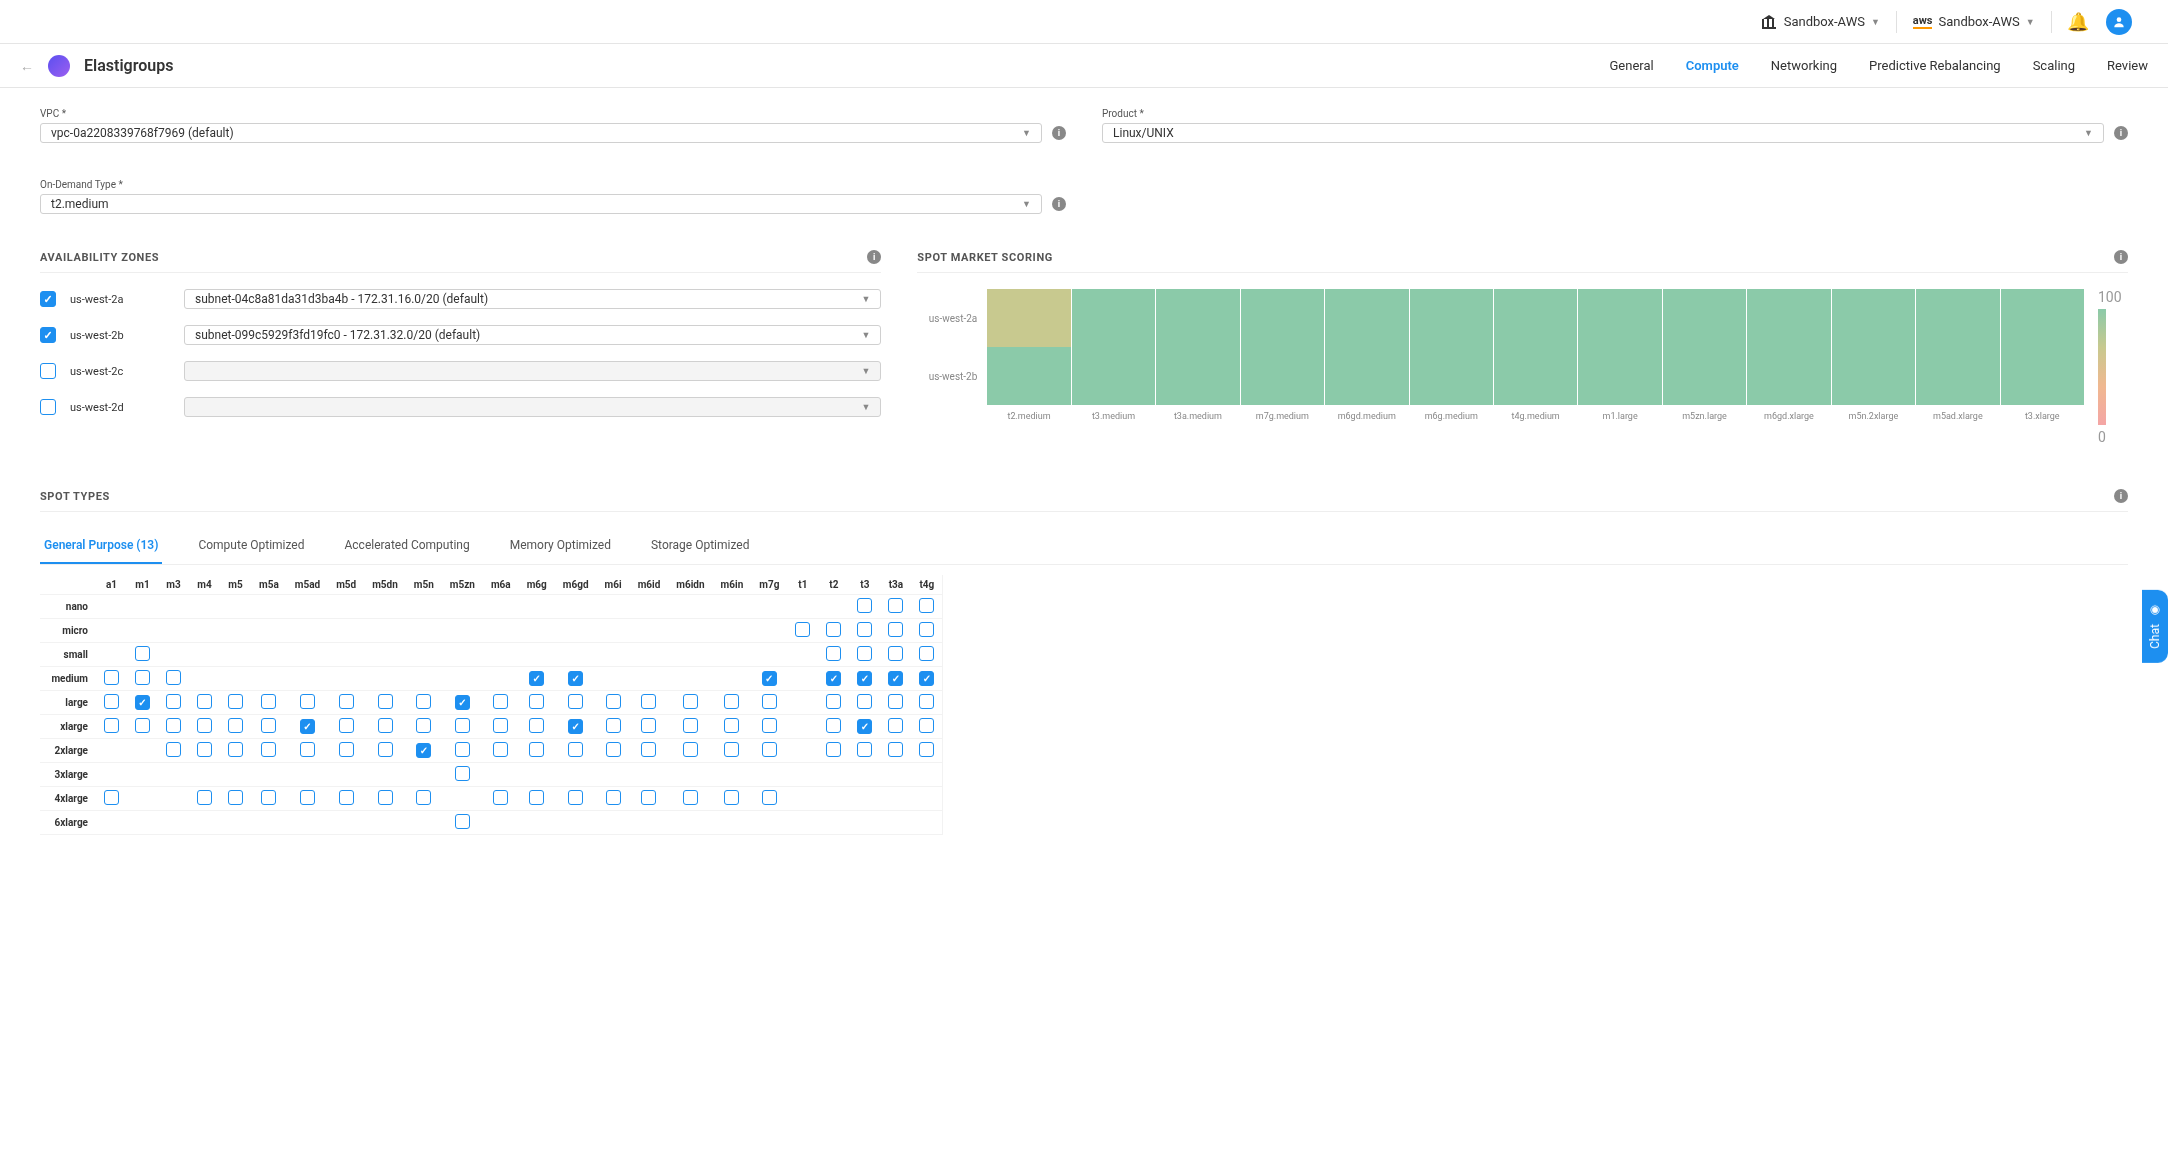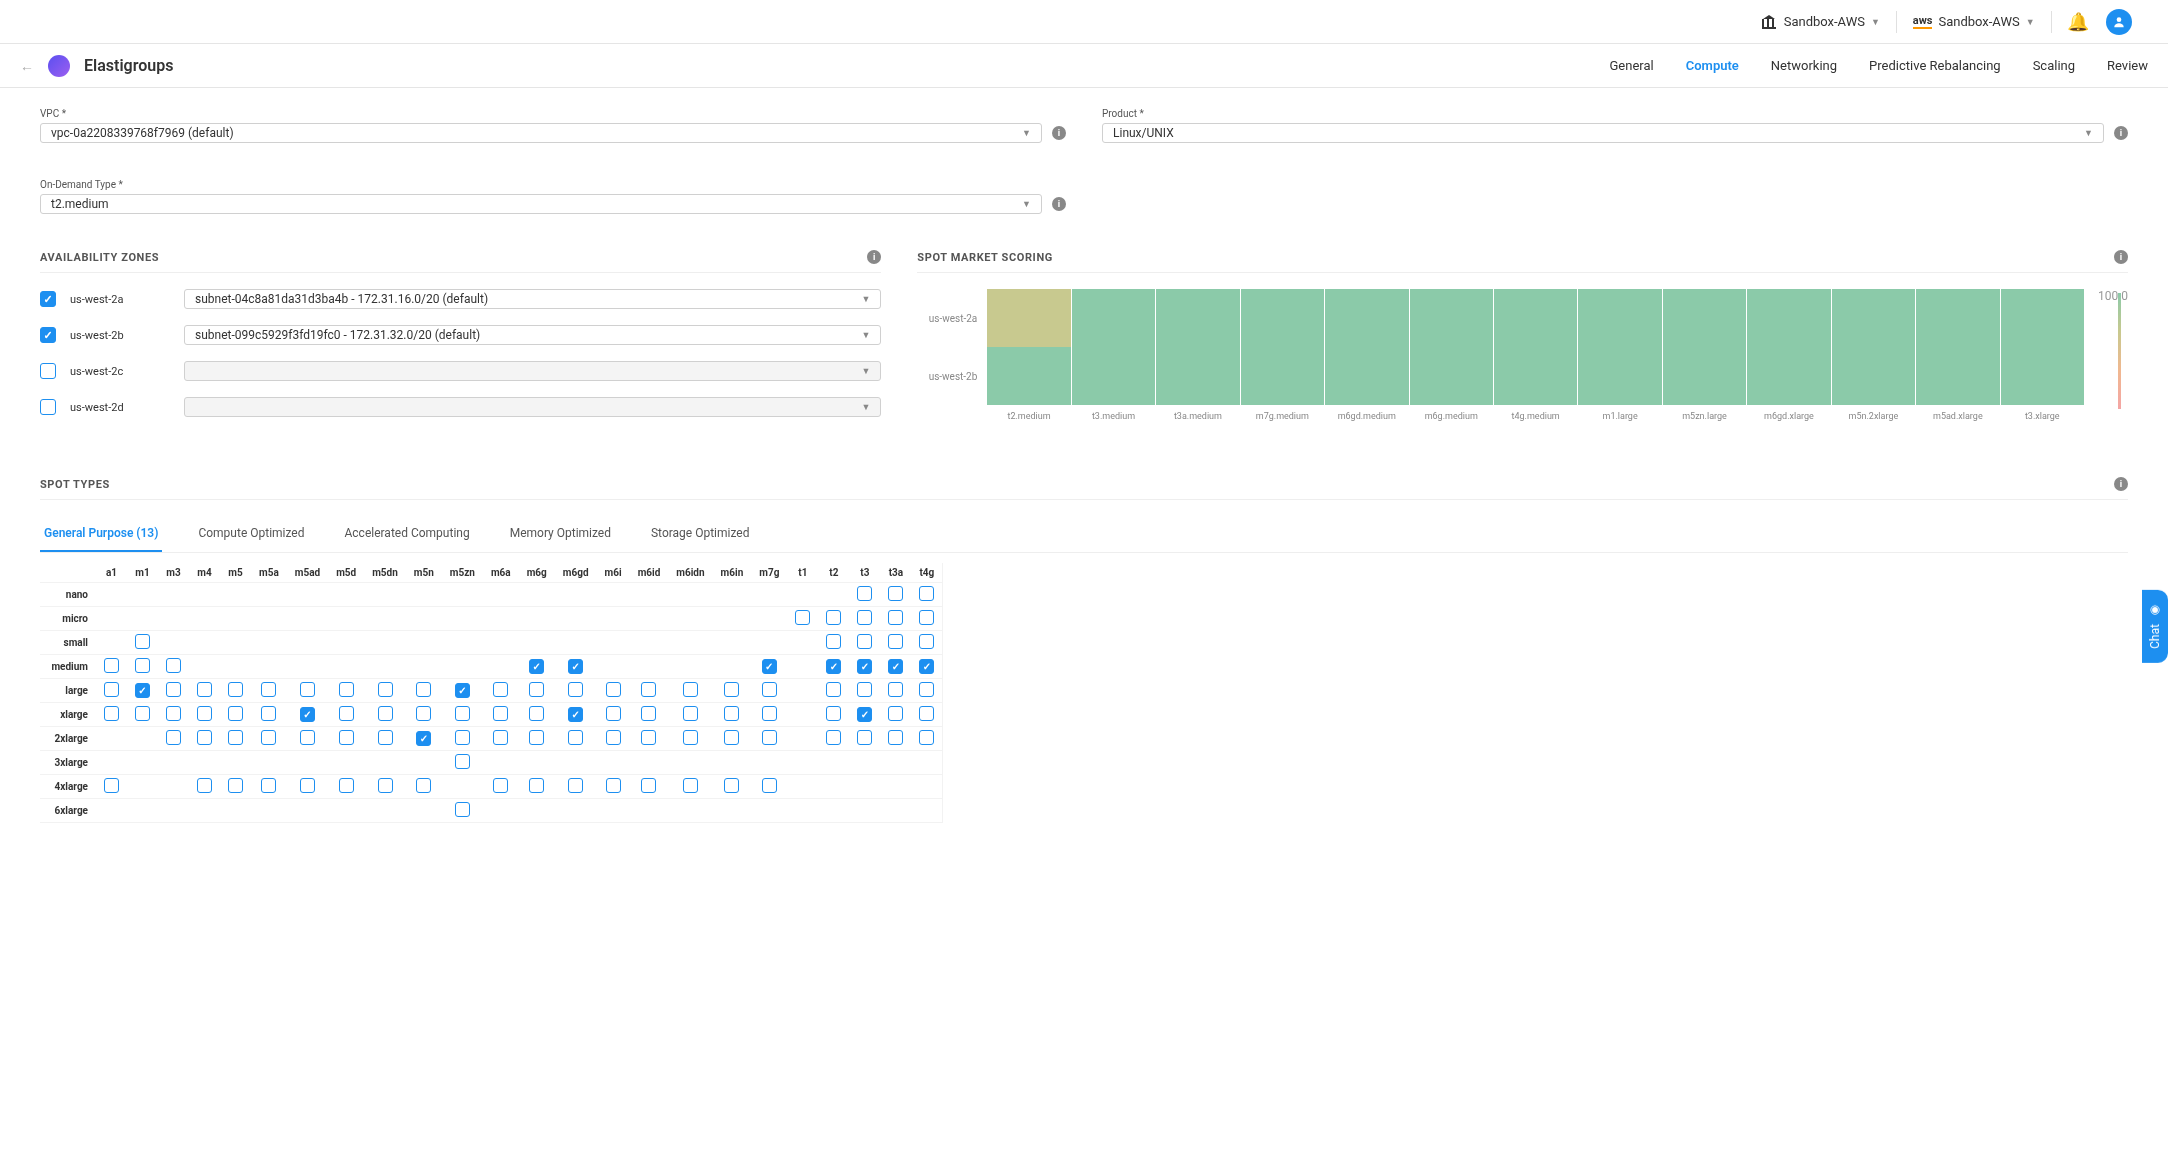--- a/index.html
+++ b/index.html
@@ -37,21 +37,21 @@
 .cb.checked::after{content:"✓";color:#fff;font-size:11px;font-weight:700}
 .az-label{font-size:11px;width:100px}
 .az-select{flex:1}
 .heatmap{display:flex;gap:14px}
 .hm-grid{flex:1}
 .hm-row{display:flex;align-items:center}
 .hm-rowlabel{font-size:10px;color:#888;width:70px;text-align:right;padding-right:10px}
 .hm-cells{flex:1;display:grid;grid-template-columns:repeat(13,1fr);gap:1px}
 .hm-cell{height:58px;background:#8bcaa9}
 .hm-cell.low{background:#c8c98f}
-.hm-legend{width:30px;display:flex;flex-direction:row;justify-content:space-between;font-size:12px;color:#999;align-items:flex-start}
+.hm-legend{width:30px;display:flex;flex-direction:column;justify-content:flex-end;font-size:14px;color:#999;align-items:flex-start}
 .hm-xlabels{display:grid;grid-template-columns:repeat(13,1fr);gap:1px;margin-top:6px;margin-left:70px}
 .hm-xlabels span{font-size:9px;color:#888;text-align:center}
 .legend-bar{width:8px;height:116px;background:linear-gradient(#8bcaa9,#c8c98f,#f0b890,#f4a5a5);margin:4px 0}
 .spot-types{margin-top:44px}
 .st-tabs{display:flex;gap:32px;border-bottom:1px solid #eee;font-size:12px;margin-bottom:10px}
 .st-tabs .stab{padding:10px 4px;cursor:pointer;color:#555}
 .st-tabs .stab.active{color:#1d8ff0;border-bottom:2px solid #1d8ff0;font-weight:600}
 .matrix{overflow:auto}
 .mtable{border-collapse:collapse}
 .mtable th{font-size:10px;font-weight:700;padding:4px 8px;text-align:center}

